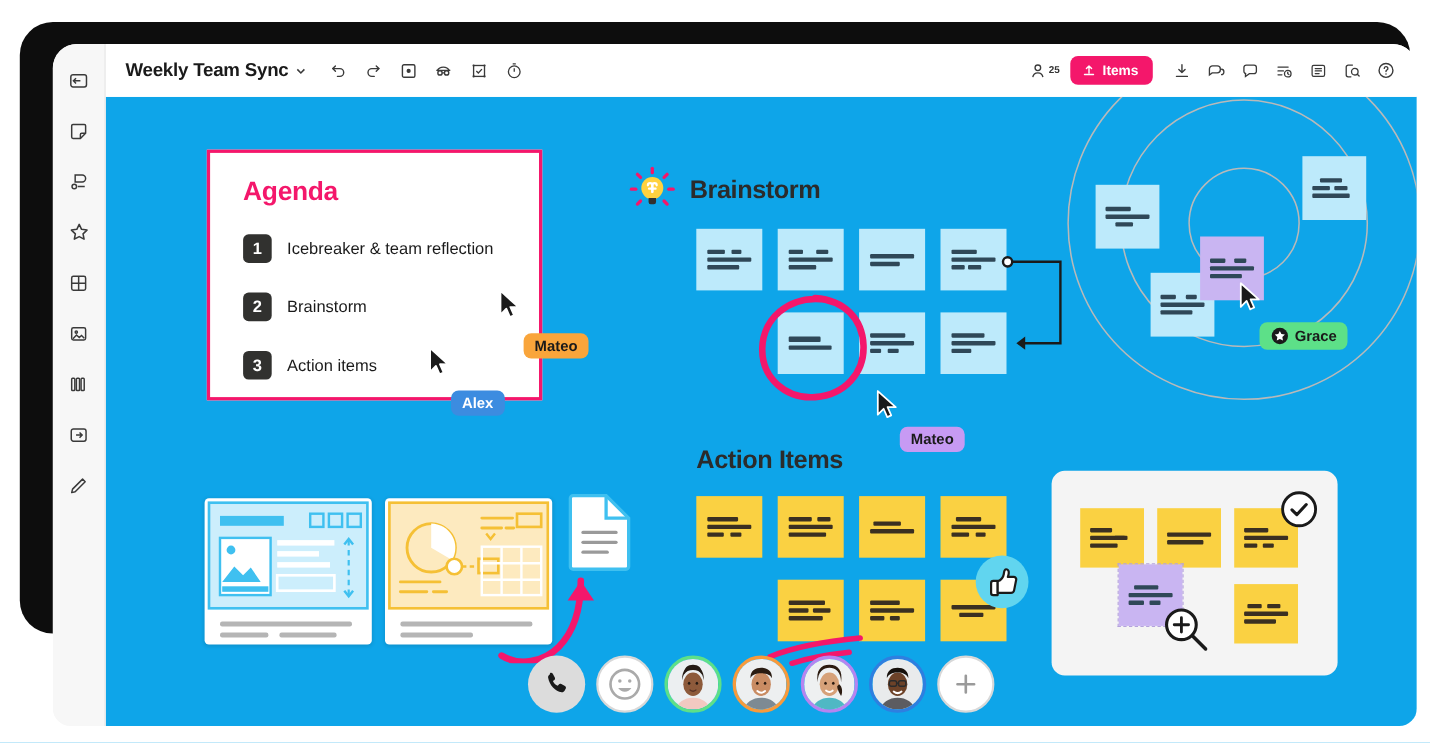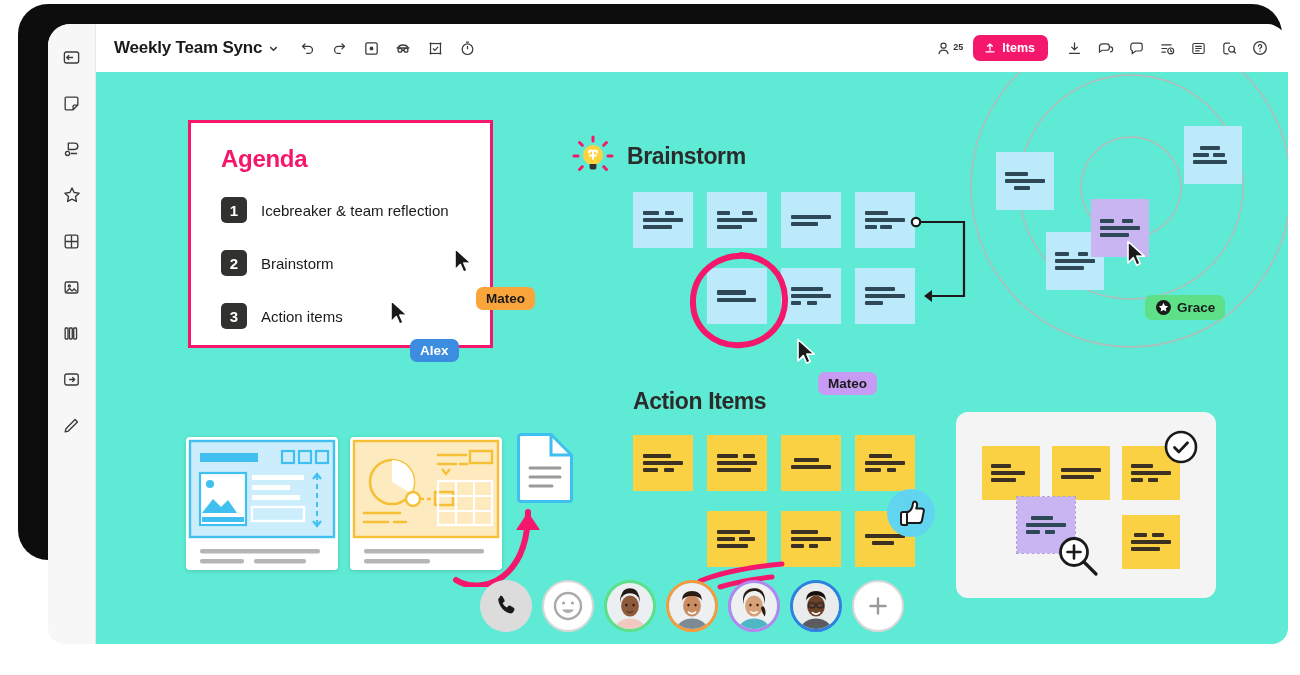--- a/index.html
+++ b/index.html
@@ -6,21 +6,21 @@
   html, body {
     width: 1300px; height: 675px;
     background: #ffffff;
     font-family: "Liberation Sans", sans-serif;
     overflow: hidden;
   }
   #app { position: relative; width: 1300px; height: 675px; }
 
   
   .window-frame {
-    position: absolute; left: 18px; top: 4px;
+    position: absolute; left: 18px; top: 20px;
     width: 1264px; height: 556px;
     background: #0d0d0d;
     border-radius: 30px;
   }
   .window-inner {
     position: absolute; left: 30px; top: 20px;
     width: 1240px; height: 620px;
     background: #ffffff;
     border-radius: 22px 22px 16px 16px;
     overflow: hidden;
@@ -74,21 +74,21 @@
     font-size: 12.5px; font-weight: bold;
     padding: 6px 13px 6px 10px; border-radius: 7px;
     cursor: pointer; margin-right: 12px;
   }
   .tb-right { display: flex; align-items: center; gap: 3px; }
 
   
   .canvas {
     position: absolute; left: 48px; top: 48px;
     width: 1192px; height: 572px;
-    background: #5eead4;
+    background: #0ea5e9;
     overflow: hidden;
   }
   .abs { position: absolute; }
 
   
   .agenda-frame {
     left: 92px; top: 48px; width: 305px; height: 228px;
     border: 3px solid #f4176b; background: #fff;
   }
   .agenda-title {
@@ -500,21 +500,21 @@
               <div class="ln" style="width:100%"></div>
               <div class="ln" style="width:72%"></div>
             </div>
           </div>
 
         <div class="abs cursor" style="left:1030px; top:168px; z-index:3;">
           <svg width="24" height="30" viewBox="0 0 24 30">
             <path d="M2 1.5 2 23l5.3-5.4 3.3 7.6 3.6-1.6-3.3-7.5 7.4.1z" fill="#1a1a1a" stroke="#fff" stroke-width="1.6" stroke-linejoin="round"></path>
           </svg>
         </div>
-        <div class="name-tag" style="left: 1049px; top: 205px; z-index: 3; background: rgb(93, 224, 136); color: rgb(26, 26, 26); margin-top: 18px;">
+        <div class="name-tag" style="left: 1049px; top: 205px; z-index: 3; background: rgb(93, 224, 136); color: rgb(26, 26, 26);">
           <svg width="17" height="17" viewBox="0 0 24 24">
             <circle cx="12" cy="12" r="10.5" fill="#1a1a1a"></circle>
             <path d="m12 5.4 2 4.1 4.5.6-3.3 3.2.8 4.5-4-2.1-4 2.1.8-4.5-3.3-3.2 4.5-.6z" fill="#fff"></path>
           </svg>
           <span style="color:#1a1a1a">Grace</span>
         </div>
 
 
         <div class="preview" style="left:90px; top:365px; width:152px; height:133px;">
           <svg width="152" height="133" viewBox="0 0 152 133">

